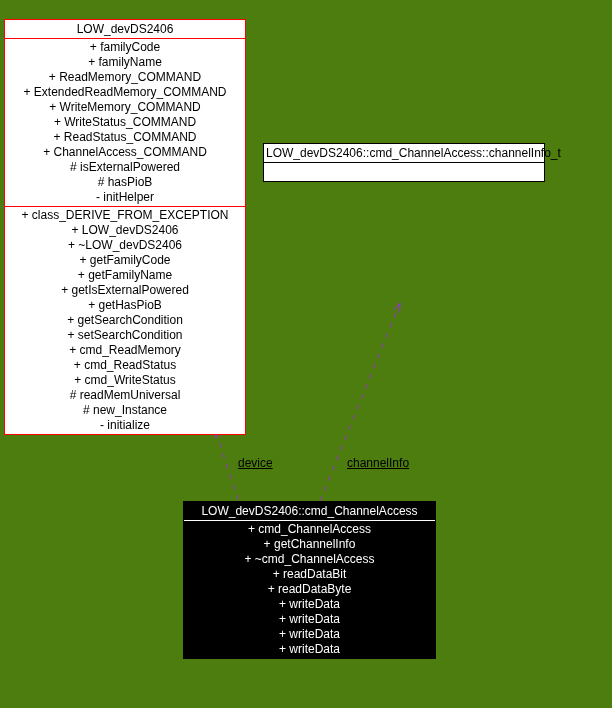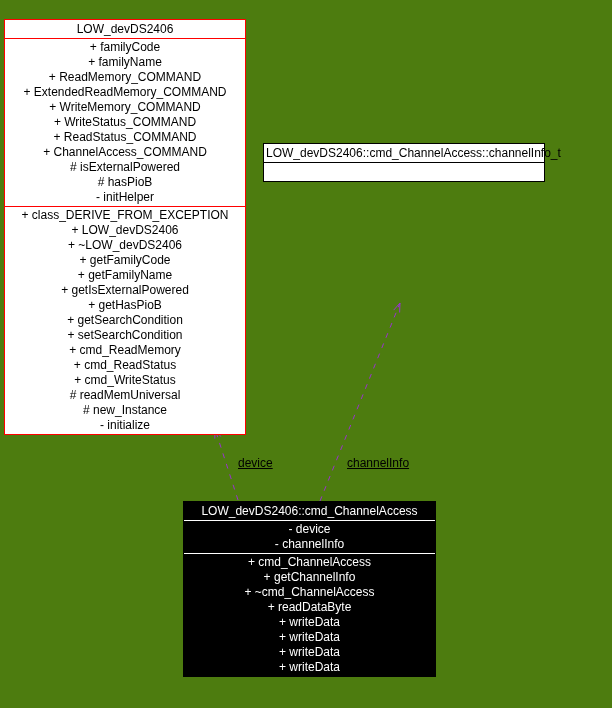--- a/index.html
+++ b/index.html
@@ -86,23 +86,20 @@
   <div class="uml-box" style="left:263px; top:143px; width:282px;">
     <div class="sec title-sec">LOW_devDS2406::cmd_ChannelAccess::channelInfo_t</div>
     <div class="sec empty-sec">
       <div class="block"></div>
     </div>
   </div>
 
   <div class="uml-box box-filled" style="left:157px; top:501px; width:253px;margin-left:26px;">
     <div class="sec title-sec">LOW_devDS2406::cmd_ChannelAccess</div>
     <div class="sec">
-      <div class="block"><div class="row">- device</div><div class="row">- channelInfo</div></div>
-    </div>
-    <div class="sec">
-      <div class="block"><div class="row">+ cmd_ChannelAccess</div><div class="row">+ getChannelInfo</div><div class="row">+ ~cmd_ChannelAccess</div><div class="row">+ readDataByte</div><div class="row">+ writeData</div><div class="row">+ writeData</div><div class="row">+ writeData</div><div class="row">+ writeData</div></div>
+      <div class="block"><div class="row">+ cmd_ChannelAccess</div><div class="row">+ getChannelInfo</div><div class="row">+ ~cmd_ChannelAccess</div><div class="row">+ readDataBit</div><div class="row">+ readDataByte</div><div class="row">+ writeData</div><div class="row">+ writeData</div><div class="row">+ writeData</div><div class="row">+ writeData</div></div>
     </div>
   </div>
 
   <div class="edge-label" style="left:238px; top:456px;">device</div>
   <div class="edge-label" style="left:347px; top:456px;">channelInfo</div>
 
 </div>
 
 </body></html>

